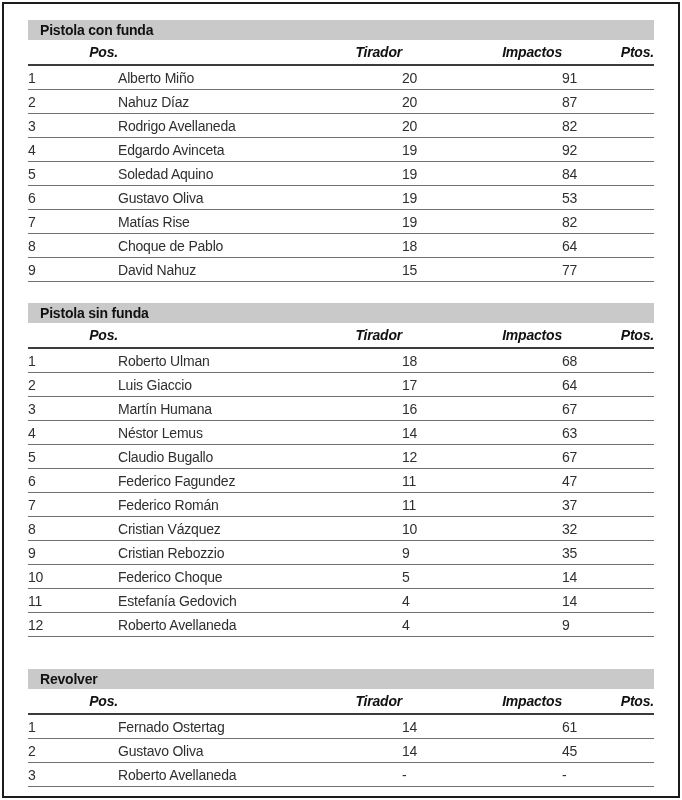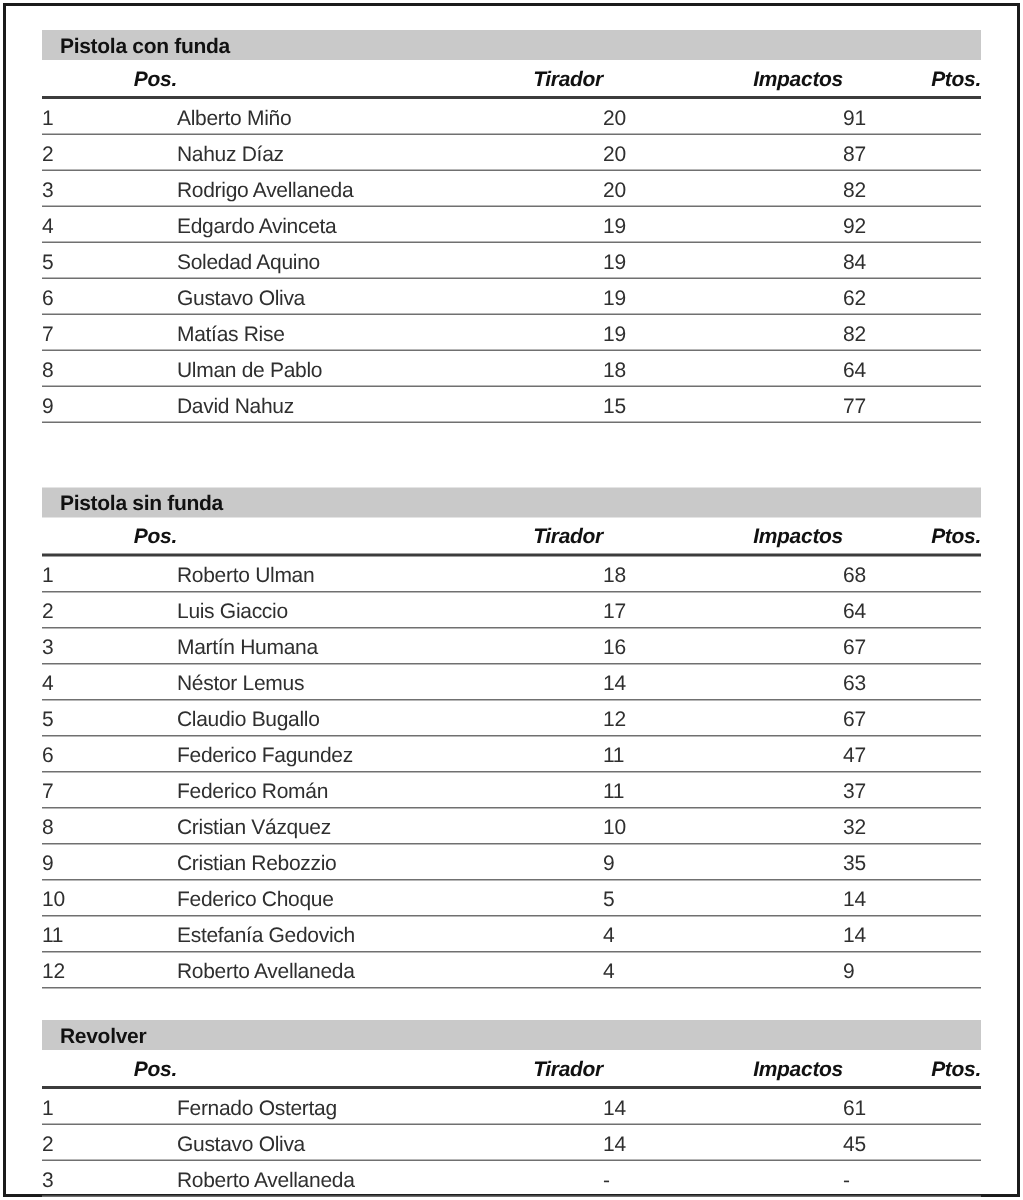--- a/index.html
+++ b/index.html
@@ -21,22 +21,22 @@
     border: 2px solid var(--page-border, #1b1b1b);
     pointer-events: none;
   }
   .content {
     position: absolute;
     left: 28px;
     top: 20px;
     width: 626px;
   }
   .section { margin: 0; }
-  .section + .section { margin-top: 43px; }
-  .section:last-child { margin-top: 21px; }
+  .section + .section { margin-top: 21px; }
+  .section:last-child { margin-top: 32px; }
   .section-bar {
     height: 20px;
     background: var(--section-bar-bg, #c9c9c9);
     display: flex;
     align-items: center;
     padding-left: 12px;
     box-sizing: border-box;
   }
   .section-bar span {
     font-size: 14px;
@@ -129,31 +129,31 @@
             <tr>
               <td>5</td>
               <td>Soledad Aquino</td>
               <td>19</td>
               <td>84</td>
             </tr>
             <tr>
               <td>6</td>
               <td>Gustavo Oliva</td>
               <td>19</td>
-              <td>62</td>
+              <td>53</td>
             </tr>
             <tr>
               <td>7</td>
               <td>Matías Rise</td>
               <td>19</td>
               <td>82</td>
             </tr>
             <tr>
               <td>8</td>
-              <td>Ulman de Pablo</td>
+              <td>Choque de Pablo</td>
               <td>18</td>
               <td>64</td>
             </tr>
             <tr>
               <td>9</td>
               <td>David Nahuz</td>
               <td>15</td>
               <td>77</td>
             </tr>
           </tbody>

